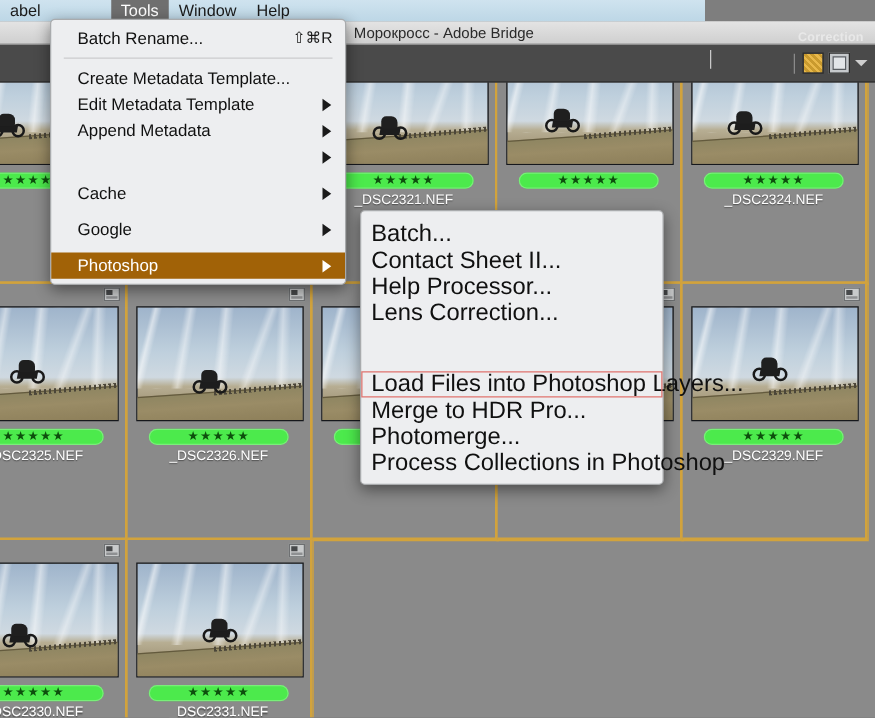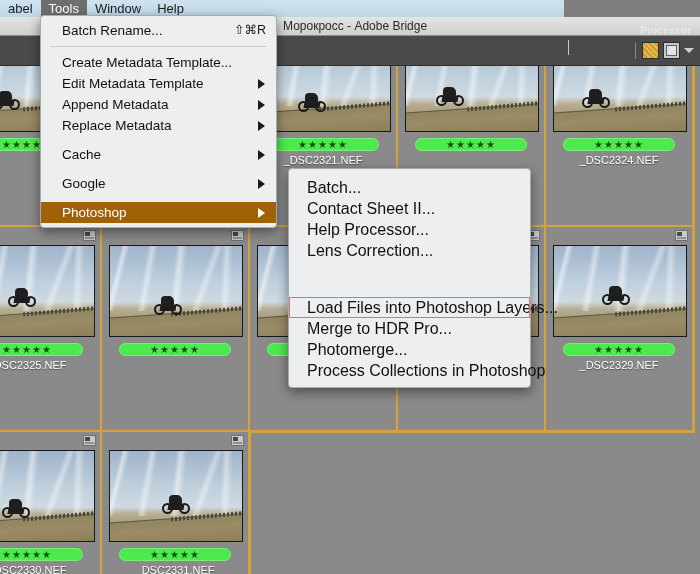--- a/index.html
+++ b/index.html
@@ -15,21 +15,21 @@
   .menubar {
     position: absolute; top: 0; left: 0; width: 564px; height: 17px;
     background: linear-gradient(#cfe3ef, #bdd7e6);
     display: flex; align-items: center;
     z-index: 40;
   }
   .menubar .mi {
     font-size: 13px; color: #1a1a1a; padding: 0 8px; line-height: 17px;
     white-space: nowrap;
   }
-  .menubar .mi.active { background: #6f6f6f; color: #ffffff; }
+  .menubar .mi.active { background: #6f6f6f; color: #ffffff; margin-left: 48px; }
 
   
   .titlebar {
     position: absolute; top: 17px; left: 0; width: 700px; height: 19px;
     background: linear-gradient(#e4e4e4, #cfcfcf);
     border-bottom: 1px solid #8e8e8e;
     z-index: 12;
   }
   .titlebar .title {
     position: absolute; left: 283px; top: 2px;
@@ -195,21 +195,21 @@
     position: absolute; right: 11px; top: 6px;
     width: 0; height: 0;
     border-top: 5px solid transparent; border-bottom: 5px solid transparent;
     border-left: 7px solid #1a1a1a;
   }
   .menu .row.hl .arw { border-left-color: #ffffff; }
   .menu .sep { height: 1px; background: #cbcccd; margin: 5px 10px; }
   .menu .gap { height: 8px; }
 
   #ps-submenu { left: 288px; top: 168px; width: 243px; padding: 8px 0 6px; }
-  #ps-submenu .row { height: 21px; line-height: 21px; padding-left: 18px; font-size: 16px; }
+  #ps-submenu .row { height: 21px; line-height: 21px; padding-left: 8px; font-size: 19px; }
   #ps-submenu .row.boxed {
     outline: 1.5px solid #e0736e;
     outline-offset: -1px;
     margin-top: 36px;
   }
 </style>
 </head>
 <body>
 
 <div id="app">
@@ -356,20 +356,21 @@
                   <div class="w2"></div>
                   <div class="body"></div>
                 </div>
                 <div class="man"></div>
               </div>
             </div>
           </div>
           <div class="ratebar">
             <span class="stars">★★★★★</span>
           </div>
+          <div class="fname">_DSC2326.NEF</div>
         </div>
         <div class="cell sel">
           <div class="badge"></div>
           <div class="thumbwrap">
             <div class="thumb">
               <div class="sky"></div>
               <div class="ground"></div>
               <div class="ridge"></div>
               <div class="rider" style="left: 42px; top: 46px;">
                 <div class="bike">
@@ -471,21 +472,21 @@
             <span class="stars">★★★★★</span>
           </div>
           <div class="fname">_DSC2331.NEF</div>
         </div>
       </div>
   </div>
 
   <div class="apptoolbar">
     <div class="caret"></div>
   </div>
-  <div class="ws-label">Processor</div>
+  <div class="ws-label">Correction</div>
   <div class="ws-tools">
     <div class="ws-sep"></div>
     <div class="ws-btn gold"></div>
     <div class="ws-btn panel"></div>
     <div class="ws-caret-dn"></div>
   </div>
 
   <div class="titlebar">
     <div class="title">Морокросс - Adobe Bridge</div>
   </div>
@@ -496,21 +497,21 @@
       <div class="mi">Window</div>
       <div class="mi">Help</div>
     </div>
 
   <div class="menu" id="tools-menu">
       <div class="row"><span>Batch Rename...</span><span class="sc">⇧⌘R</span></div>
       <div class="sep"></div>
       <div class="row"><span>Create Metadata Template...</span></div>
       <div class="row"><span>Edit Metadata Template</span><span class="arw"></span></div>
       <div class="row"><span>Append Metadata</span><span class="arw"></span></div>
-      <div class="row"><span>Replace Metadata</span><span class="arw"></span></div>
+      <div class="row"><span class="arw"></span></div>
       <div class="gap"></div>
       <div class="row"><span>Cache</span><span class="arw"></span></div>
       <div class="gap"></div>
       <div class="row"><span>Google</span><span class="arw"></span></div>
       <div class="gap"></div>
       <div class="row hl"><span>Photoshop</span><span class="arw"></span></div>
     </div>
 
   <div class="menu" id="ps-submenu">
       <div class="row"><span>Batch...</span></div>

